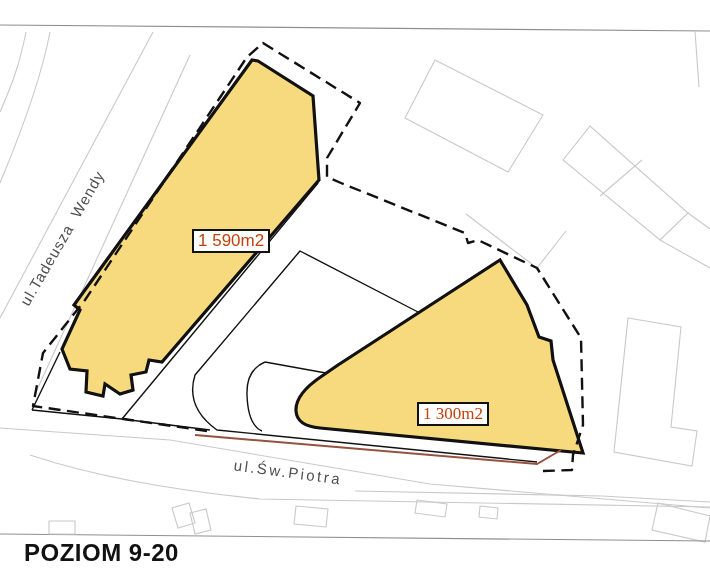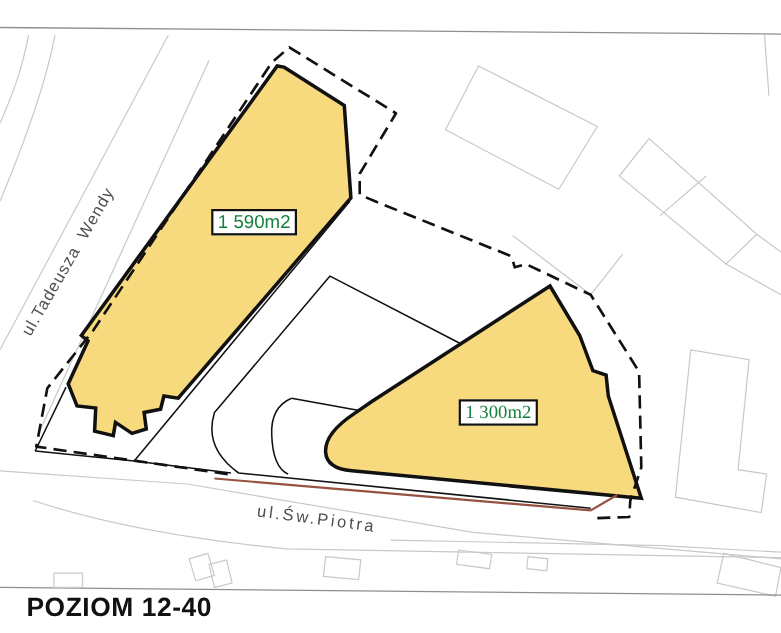--- a/index.html
+++ b/index.html
@@ -25,21 +25,21 @@
   .brown{stroke:var(--property-line);stroke-width:2;fill:none;}
   .txt{position:absolute;white-space:pre;}
   .street-label{
     color:var(--street-text);font-size:15px;letter-spacing:1px;
     transform-origin:center center;
   }
   .street-label.wendy{left:62px;top:238px;transform:translate(-50%,-50%) rotate(-60deg);}
   .street-label.piotra{left:288px;top:472px;letter-spacing:2.5px;transform:translate(-50%,-50%) rotate(7.5deg);}
   .area-label{
     position:absolute;background:#ffffff;border:2px solid var(--outline-black);
-    color:#15803d;font-size:17px;line-height:20px;padding:0 4px;white-space:pre;
+    color:#c2410c;font-size:17px;line-height:20px;padding:0 4px;white-space:pre;margin-top:39px;
   }
   .area-label.a1{left:192px;top:190px;}
   .area-label.a2{left:417px;top:363px;font-family:Liberation Serif, serif;}
   .level-title{
     position:absolute;left:24px;top:539px;color:#111;font-size:24px;font-weight:bold;letter-spacing:.5px;
   }
 </style>
 </head>
 <body>
 
@@ -92,14 +92,14 @@
       <path class="dashed" d="M207,431 L33,406 L43,353 L85,300 L247,57 L263,43 L360,103 L327,158 L327,177 L341,183 L465,233 L468,243 L478,240 L537,268 L581,338 L583,425 L573,455 L572,470 L543,471"></path>
     </g>
   </svg>
 
   <div class="txt street-label wendy">ul.Tadeusza  Wendy</div>
   <div class="txt street-label piotra">ul.Św.Piotra</div>
 
   <div class="area-label a1">1 590m2</div>
   <div class="area-label a2">1 300m2</div>
 
-  <div class="level-title">POZIOM 12-40</div>
+  <div class="level-title">POZIOM 9-20</div>
 </div>
 
 </body></html>

